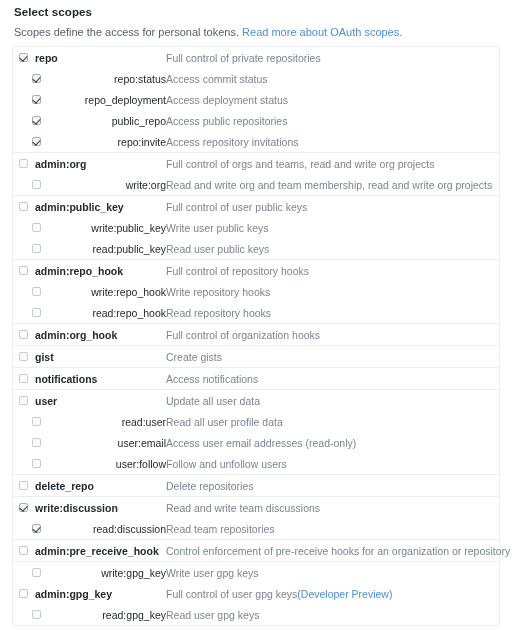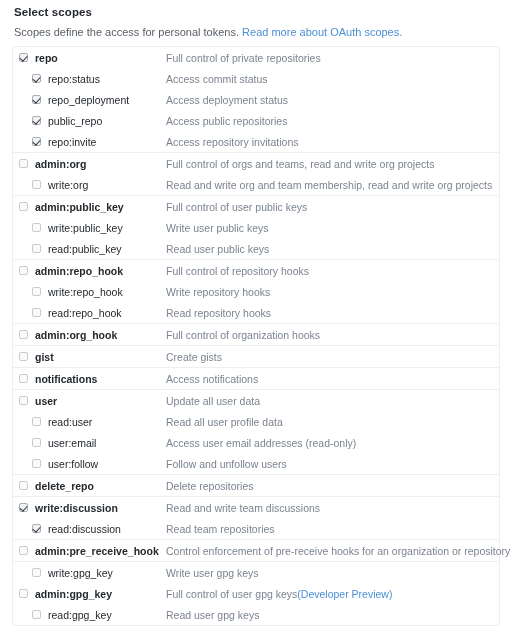--- a/index.html
+++ b/index.html
@@ -93,20 +93,21 @@
     white-space: nowrap;
     overflow: visible;
   }
   .scope-row.parent .scope-name {
     font-weight: bold;
     width: 131px;
   }
   .scope-row.child .scope-name {
     font-weight: normal;
     width: 118px;
+    text-align: right;
   }
   .scope-desc {
     font-size: 10.5px;
     color: #7b8490;
     white-space: nowrap;
   }
   .preview-link {
     color: #4a8fd6;
     text-decoration: none;
   }

